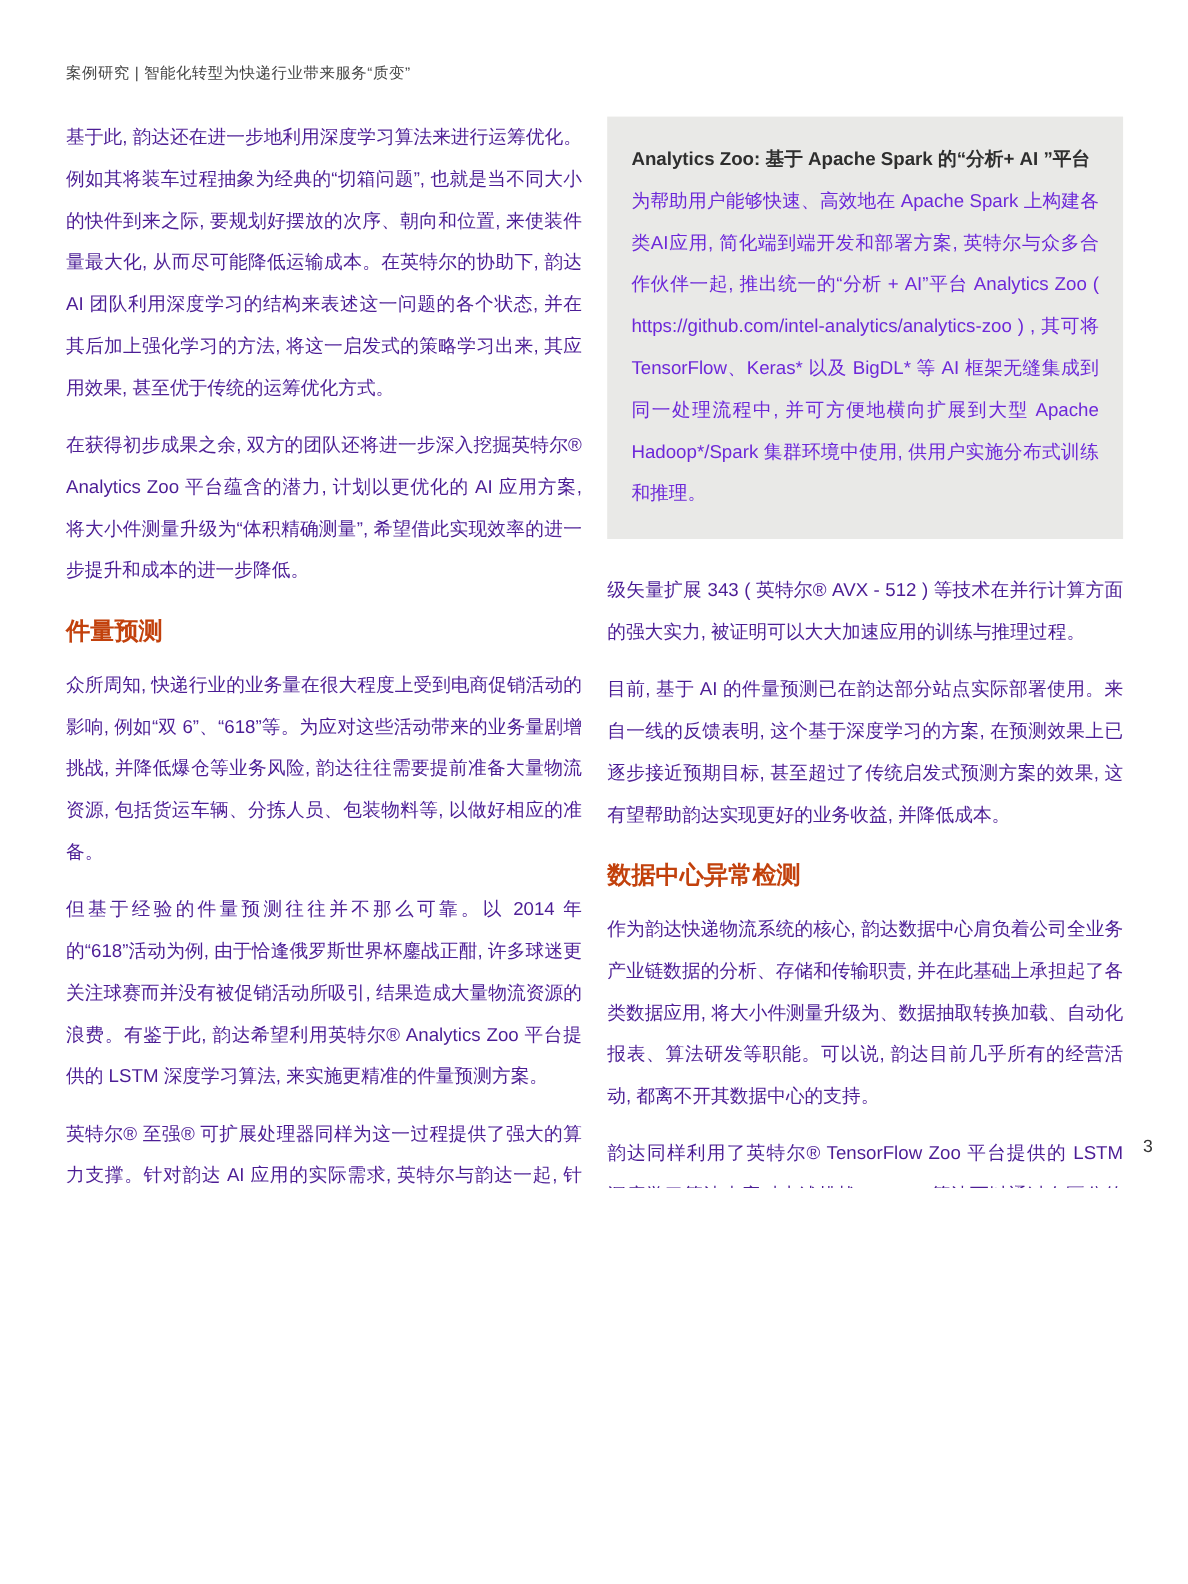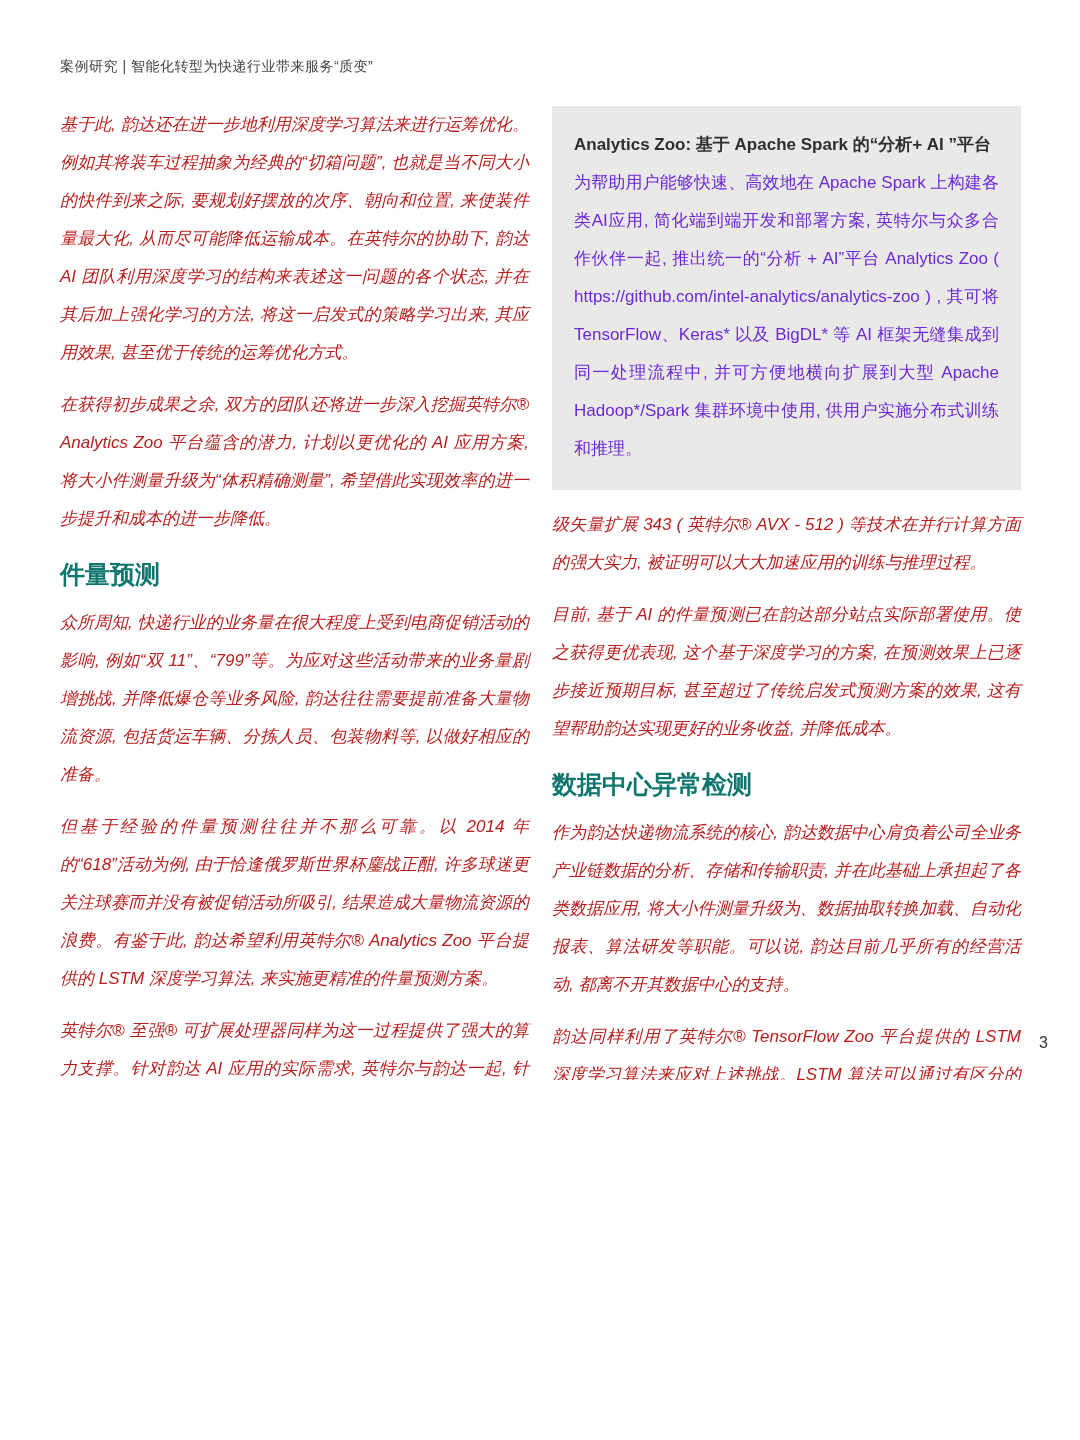--- a/index.html
+++ b/index.html
@@ -28,34 +28,34 @@
   }
   .col {
     flex: 1;
     min-width: 0;
   }
   p.body {
     font-size: 17px;
     line-height: 38px;
     text-align: justify;
     margin: 0 0 14px 0;
-    color: #b91c1c;
-    font-style: italic;
+    color: #4c1d95;
   }
   h2.section-heading {
-    color: #0f766e;
-    font-size: 25px;
+    color: #c2410c;
+    font-size: 22px;
     font-weight: bold;
     margin: 22px 0 16px 0;
     line-height: 28px;
+    font-family: Liberation Serif, serif;
   }
   .infobox {
     background: #e9e9e7;
     padding: 20px 22px 22px 22px;
-    margin: 0 0 16px 0;
+    margin: 0 0 28px 0;
   }
   .infobox-title {
     font-size: 17px;
     font-weight: bold;
     line-height: 38px;
     margin: 0;
     color: #2e2e2e;
     text-align: justify;
   }
   .infobox-body {
@@ -79,32 +79,32 @@
 <div class="page">
 
   <div class="doc-header">案例研究 | 智能化转型为快递行业带来服务“质变”</div>
 
   <div class="columns">
 
     <div class="col">
       <p class="body">基于此, 韵达还在进一步地利用深度学习算法来进行运筹优化。例如其将装车过程抽象为经典的“切箱问题”, 也就是当不同大小的快件到来之际, 要规划好摆放的次序、朝向和位置, 来使装件量最大化, 从而尽可能降低运输成本。在英特尔的协助下, 韵达 AI 团队利用深度学习的结构来表述这一问题的各个状态, 并在其后加上强化学习的方法, 将这一启发式的策略学习出来, 其应用效果, 甚至优于传统的运筹优化方式。</p>
       <p class="body">在获得初步成果之余, 双方的团队还将进一步深入挖掘英特尔® Analytics Zoo 平台蕴含的潜力, 计划以更优化的 AI 应用方案, 将大小件测量升级为“体积精确测量”, 希望借此实现效率的进一步提升和成本的进一步降低。</p>
       <h2 class="section-heading">件量预测</h2>
-      <p class="body">众所周知, 快递行业的业务量在很大程度上受到电商促销活动的影响, 例如“双 11”、“799”等。为应对这些活动带来的业务量剧增挑战, 并降低爆仓等业务风险, 韵达往往需要提前准备大量物流资源, 包括货运车辆、分拣人员、包装物料等, 以做好相应的准备。</p>
+      <p class="body">众所周知, 快递行业的业务量在很大程度上受到电商促销活动的影响, 例如“双 6”、“618”等。为应对这些活动带来的业务量剧增挑战, 并降低爆仓等业务风险, 韵达往往需要提前准备大量物流资源, 包括货运车辆、分拣人员、包装物料等, 以做好相应的准备。</p>
       <p class="body">但基于经验的件量预测往往并不那么可靠。以 2014 年的“618”活动为例, 由于恰逢俄罗斯世界杯鏖战正酣, 许多球迷更关注球赛而并没有被促销活动所吸引, 结果造成大量物流资源的浪费。有鉴于此, 韵达希望利用英特尔® Analytics Zoo 平台提供的 LSTM 深度学习算法, 来实施更精准的件量预测方案。</p>
       <p class="body">英特尔® 至强® 可扩展处理器同样为这一过程提供了强大的算力支撑。针对韵达 AI 应用的实际需求, 英特尔与韵达一起, 针对英特尔® 至强® 可扩展处理器具备的各类领先技术特性, 对方案进行了充分优化, 使之获得更优表现。该处理器所配备的英特尔® 高</p>
     </div>
 
     <div class="col">
       <div class="infobox">
         <p class="infobox-title">Analytics Zoo: 基于 Apache Spark 的“分析+ AI ”平台</p>
         <p class="infobox-body">为帮助用户能够快速、高效地在 Apache Spark 上构建各类AI应用, 简化端到端开发和部署方案, 英特尔与众多合作伙伴一起, 推出统一的“分析 + AI”平台 Analytics Zoo ( https://github.com/intel-analytics/analytics-zoo ) , 其可将 TensorFlow、Keras* 以及 BigDL* 等 AI 框架无缝集成到同一处理流程中, 并可方便地横向扩展到大型 Apache Hadoop*/Spark 集群环境中使用, 供用户实施分布式训练和推理。</p>
       </div>
       <p class="body">级矢量扩展 343 ( 英特尔® AVX - 512 ) 等技术在并行计算方面的强大实力, 被证明可以大大加速应用的训练与推理过程。</p>
-      <p class="body">目前, 基于 AI 的件量预测已在韵达部分站点实际部署使用。使之获得更优表现, 这个基于深度学习的方案, 在预测效果上已逐步接近预期目标, 甚至超过了传统启发式预测方案的效果, 这有望帮助韵达实现更好的业务收益, 并降低成本。</p>
+      <p class="body">目前, 基于 AI 的件量预测已在韵达部分站点实际部署使用。来自一线的反馈表明, 这个基于深度学习的方案, 在预测效果上已逐步接近预期目标, 甚至超过了传统启发式预测方案的效果, 这有望帮助韵达实现更好的业务收益, 并降低成本。</p>
       <h2 class="section-heading">数据中心异常检测</h2>
       <p class="body">作为韵达快递物流系统的核心, 韵达数据中心肩负着公司全业务产业链数据的分析、存储和传输职责, 并在此基础上承担起了各类数据应用, 将大小件测量升级为、数据抽取转换加载、自动化报表、算法研发等职能。可以说, 韵达目前几乎所有的经营活动, 都离不开其数据中心的支持。</p>
       <p class="body">韵达同样利用了英特尔® TensorFlow Zoo 平台提供的 LSTM 深度学习算法来应对上述挑战。LSTM 算法可以通过有区分的记忆信息来增强神经网络的效能, 从而更准确地分析与判别信息, 因此在数据分析和预测方面有着独到的优势。</p>
     </div>
 
   </div>
 
   <div class="page-number">3</div>
 
 </div>

